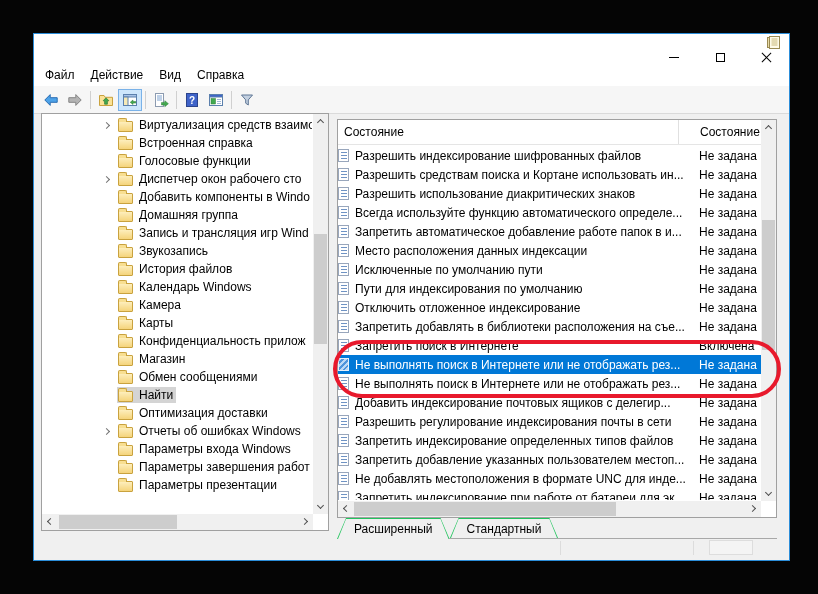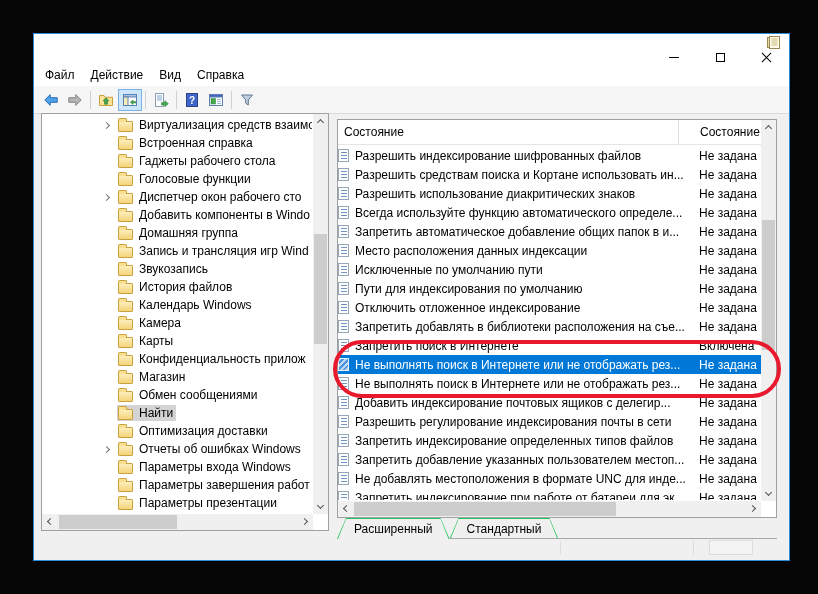--- a/index.html
+++ b/index.html
@@ -199,27 +199,20 @@
           <span class="chev-box"></span>
           <span class="twrap">
             <span class="folder"></span>
             <span class="tlabel">Встроенная справка</span>
           </span>
         </div>
       <div class="trow">
           <span class="chev-box"></span>
           <span class="twrap">
             <span class="folder"></span>
-            <span class="tlabel">Гаджеты рабочего стола</span>
-          </span>
-        </div>
-      <div class="trow">
-          <span class="chev-box"></span>
-          <span class="twrap">
-            <span class="folder"></span>
             <span class="tlabel">Голосовые функции</span>
           </span>
         </div>
       <div class="trow">
           <span class="chev-box">
             <i class="chev"></i>
           </span>
           <span class="twrap">
             <span class="folder"></span>
             <span class="tlabel">Диспетчер окон рабочего сто</span>
@@ -392,21 +385,21 @@
           <span class="lname">Разрешить использование диакритических знаков</span>
           <span class="lstate">Не задана</span>
         </div>
       <div class="lrow">
           <span class="doc"></span>
           <span class="lname">Всегда используйте функцию автоматического определе...</span>
           <span class="lstate">Не задана</span>
         </div>
       <div class="lrow">
           <span class="doc"></span>
-          <span class="lname">Запретить автоматическое добавление общих папок в и...</span>
+          <span class="lname">Запретить автоматическое добавление работе папок в и...</span>
           <span class="lstate">Не задана</span>
         </div>
       <div class="lrow">
           <span class="doc"></span>
           <span class="lname">Место расположения данных индексации</span>
           <span class="lstate">Не задана</span>
         </div>
       <div class="lrow">
           <span class="doc"></span>
           <span class="lname">Исключенные по умолчанию пути</span>

